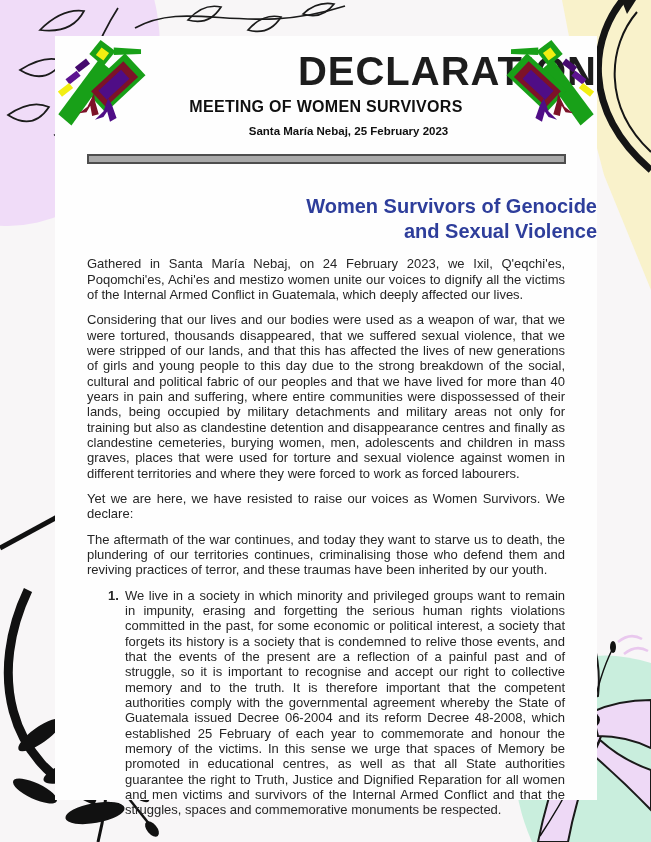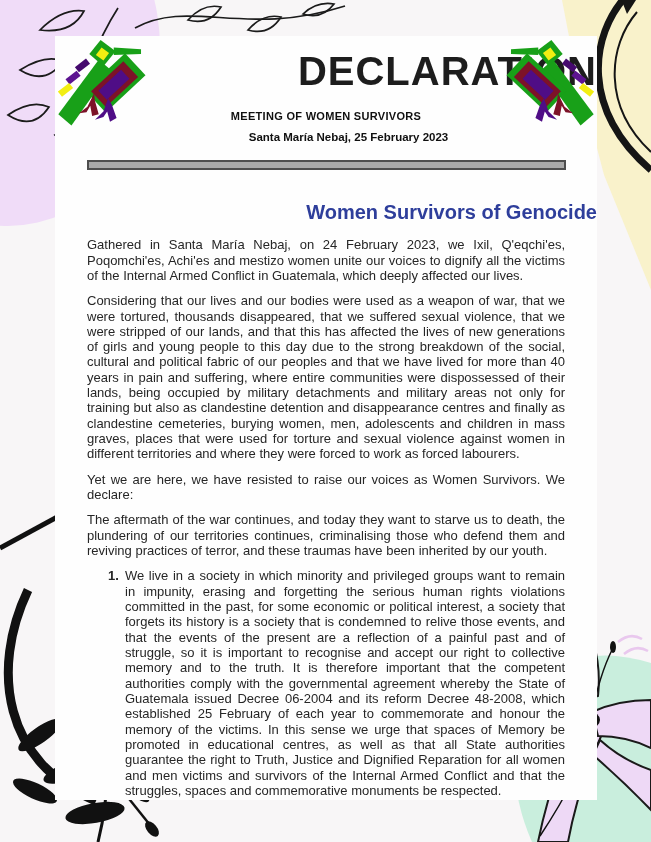--- a/index.html
+++ b/index.html
@@ -15,22 +15,22 @@
   }
   .header{position:relative;padding-top:13px;}
   .bird{position:absolute;width:104px;height:94px;}
   .bird.left{left:3px;top:3px;}
   .bird.right{right:3px;top:3px;transform:scaleX(-1);}
   .title{
     text-align:right;font-size:40px;font-weight:bold;letter-spacing:1px;
     color:#1d1d1d;
   }
   .subtitle{
-    text-align:center;font-size:11px;font-weight:bold;color:#101010;
-    margin-top:16px;letter-spacing:.3px;
+    text-align:center;font-size:16px;font-weight:bold;color:#101010;
+    margin-top:4px;letter-spacing:.3px;
   }
   .dateline{text-align:center;font-size:11.5px;font-weight:bold;color:#101010;margin-top:9px;padding-left:45px;}
   .graybar{
     width:475px;height:6px;background:#a9a9a9;border:2px solid #4e4e4e;
     margin:17px auto 0;
   }
   .main-heading{
     margin-top:30px;text-align:right;color:#2e3e9b;font-weight:bold;
     font-size:20px;line-height:1.26;
   }
@@ -156,20 +156,21 @@
 
     <div class="title">DECLARATION</div>
     <div class="subtitle">MEETING OF WOMEN SURVIVORS</div>
     <div class="dateline">Santa María Nebaj, 25 February 2023</div>
   </div>
 
   <div class="graybar"></div>
 
   <div class="main-heading">
     <span>Women Survivors of Genocide</span><br>
+    <span>and Sexual Violence</span>
   </div>
 
   <div class="content">
     <p>Gathered in Santa María Nebaj, on 24 February 2023, we Ixil, Q'eqchi'es, Poqomchi'es, Achi'es and mestizo women unite our voices to dignify all the victims of the Internal Armed Conflict in Guatemala, which deeply affected our lives.</p>
     <p>Considering that our lives and our bodies were used as a weapon of war, that we were tortured, thousands disappeared, that we suffered sexual violence, that we were stripped of our lands, and that this has affected the lives of new generations of girls and young people to this day due to the strong breakdown of the social, cultural and political fabric of our peoples and that we have lived for more than 40 years in pain and suffering, where entire communities were dispossessed of their lands, being occupied by military detachments and military areas not only for training but also as clandestine detention and disappearance centres and finally as clandestine cemeteries, burying women, men, adolescents and children in mass graves, places that were used for torture and sexual violence against women in different territories and where they were forced to work as forced labourers.</p>
     <p>Yet we are here, we have resisted to raise our voices as Women Survivors. We declare:</p>
     <p>The aftermath of the war continues, and today they want to starve us to death, the plundering of our territories continues, criminalising those who defend them and reviving practices of terror, and these traumas have been inherited by our youth.</p>
 
     <div class="list-row">
       <div class="list-num">1.</div>

